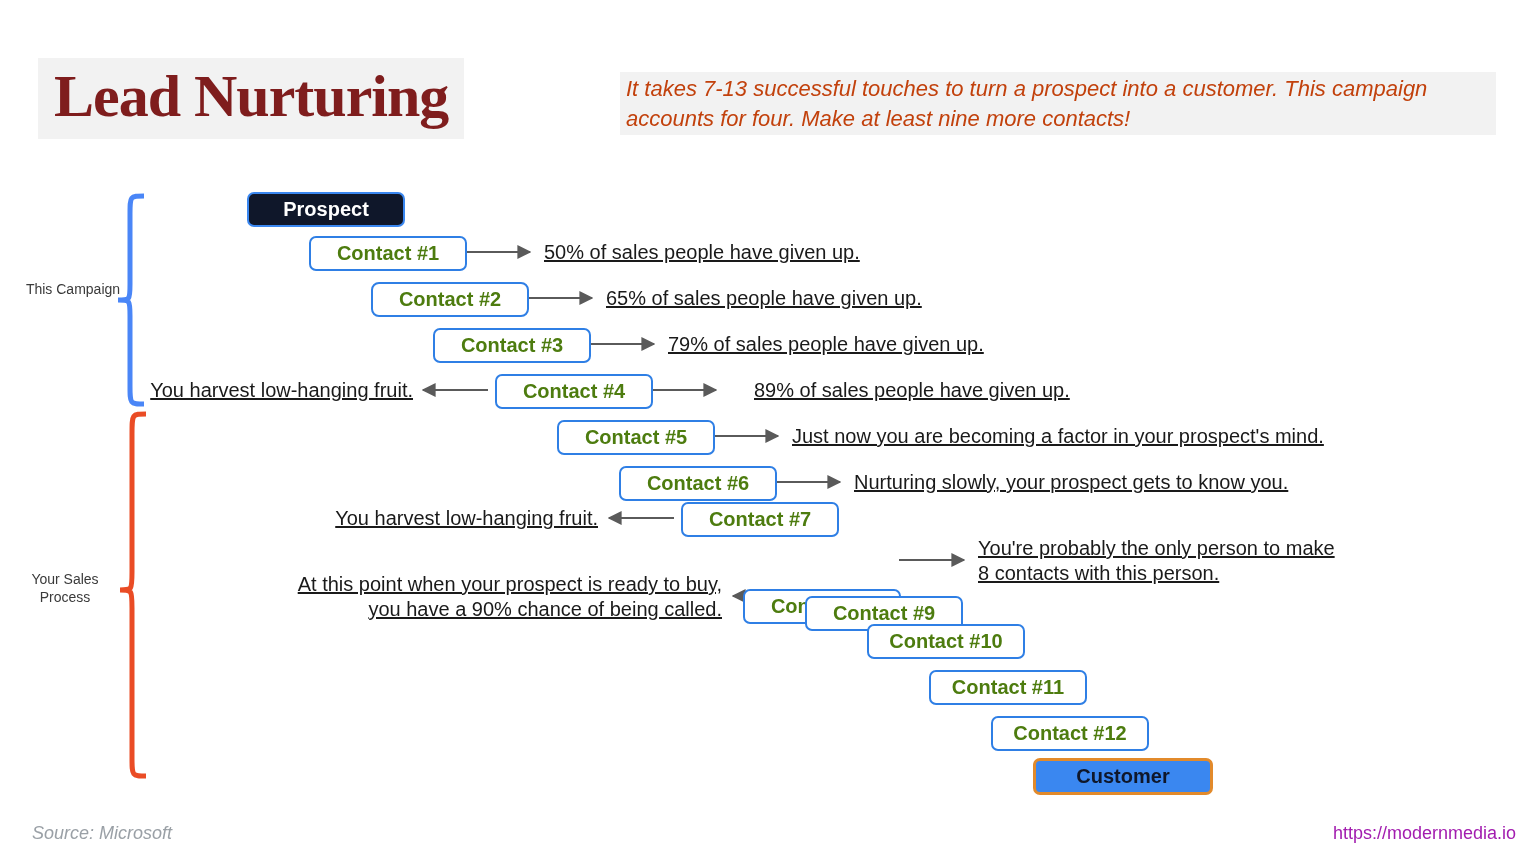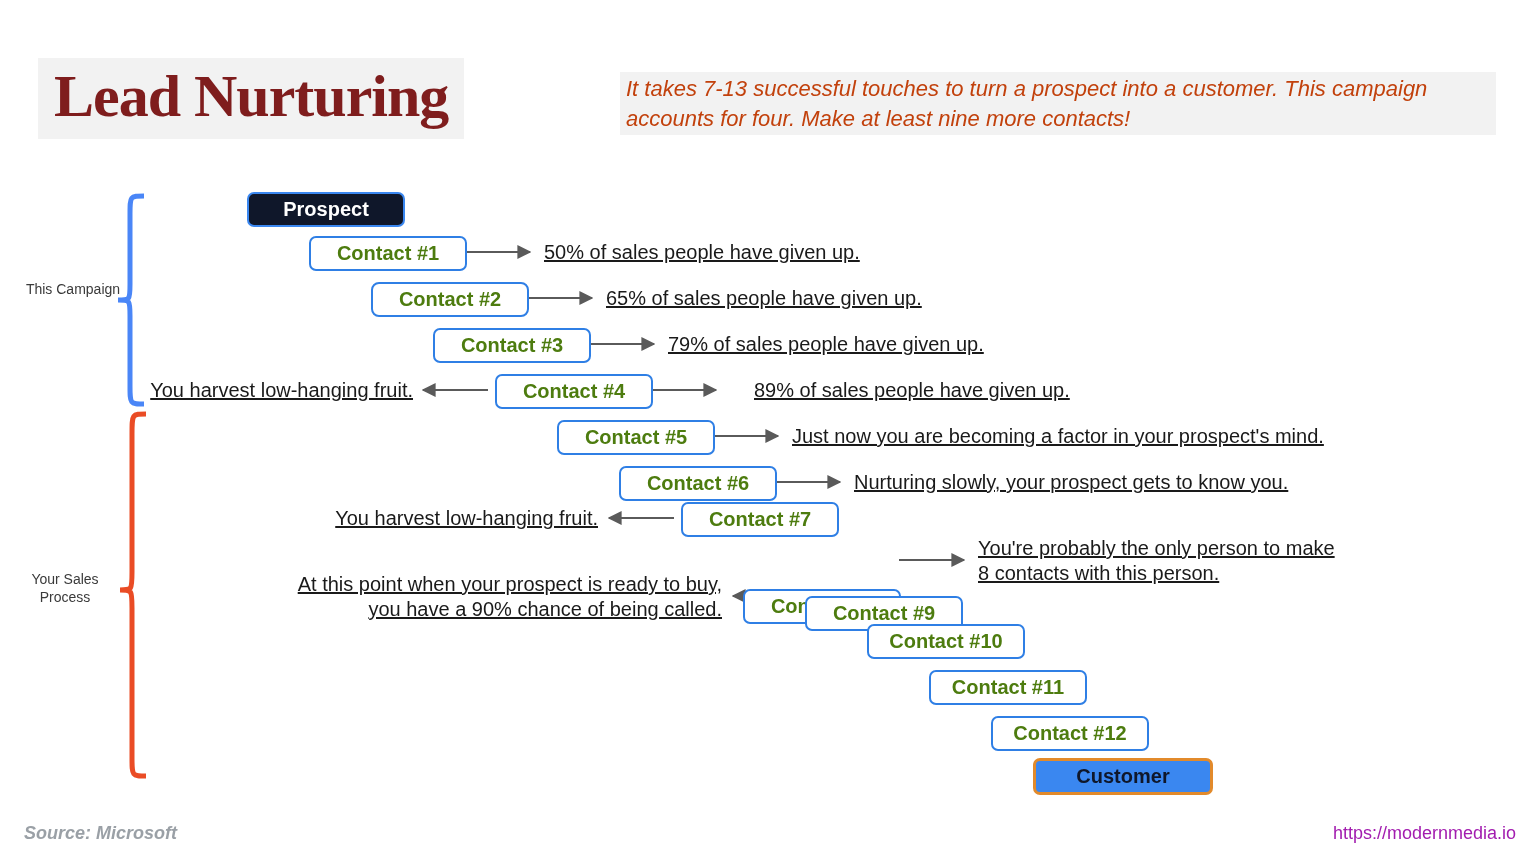--- a/index.html
+++ b/index.html
@@ -65,26 +65,25 @@
     border: 3px solid #e28a2b;
     width: 174px;
   }
   .note {
     font-size: 20px;
     color: #1a1a1a;
     text-decoration: underline;
   }
   .note-left { text-align: right; }
   .footer-left {
-    left: 24px;
+    left: 32px;
     bottom: 14px;
     font-style: italic;
     color: #9aa0a6;
     font-size: 18px;
-    font-weight: bold;
   }
   .footer-right {
     right: 20px;
     bottom: 14px;
     color: #a21caf;
     font-size: 18px;
   }
   svg.canvas {
     position: absolute;
     left: 0; top: 0;

